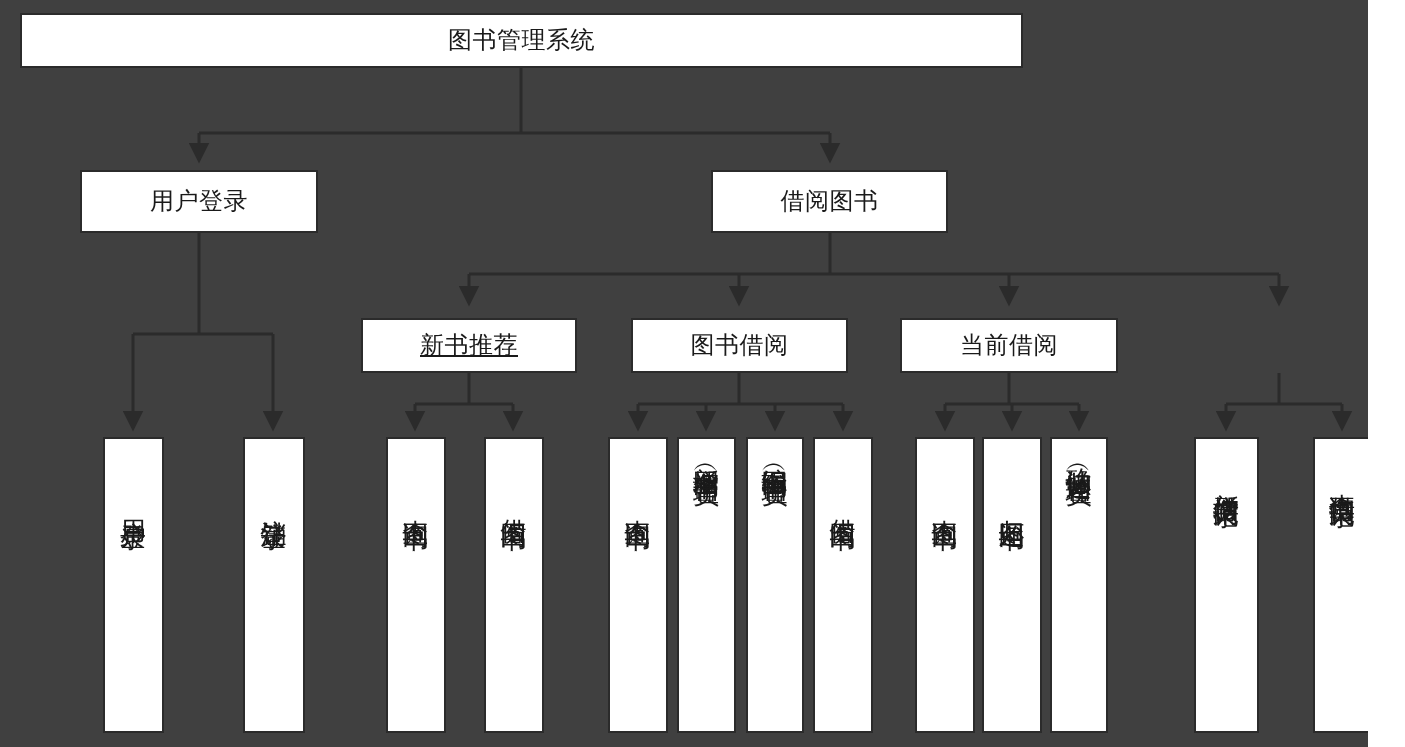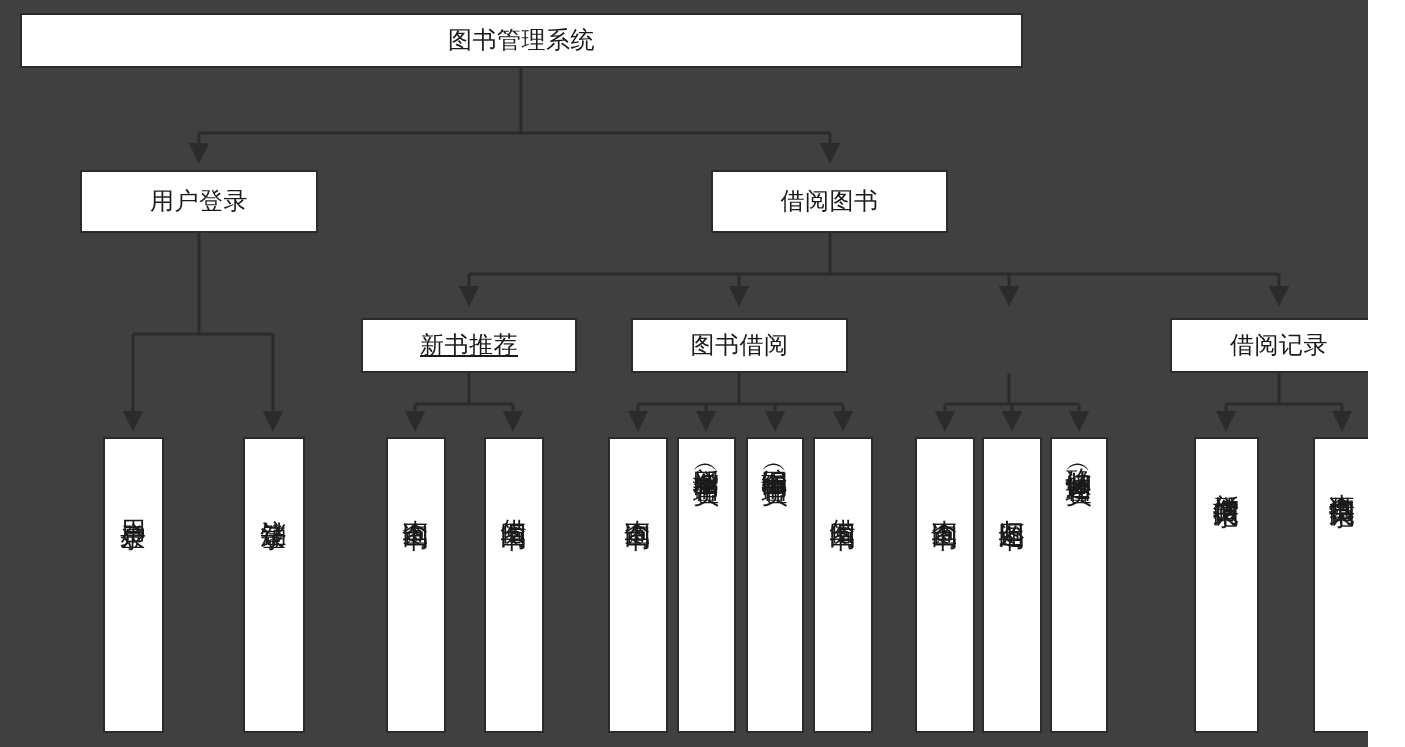--- a/index.html
+++ b/index.html
@@ -128,22 +128,22 @@
   <div class="node horiz" style="left:711px;top:170px;width:237px;height:63px;">
     <span class="label">借阅图书</span>
   </div>
 
   <div class="node horiz" style="left:361px;top:318px;width:216px;height:55px;text-decoration:underline;">
     <span class="label">新书推荐</span>
   </div>
   <div class="node horiz" style="left:631px;top:318px;width:217px;height:55px;">
     <span class="label">图书借阅</span>
   </div>
-  <div class="node horiz" style="left:1170px;top:318px;width:218px;height:55px;">
-    <span class="label">借阅记录</span>
+  <div class="node horiz" style="left:900px;top:318px;width:218px;height:55px;">
+    <span class="label">当前借阅</span>
   </div>
 
   <div class="node vert" style="left:103px;top:437px;width:61px;height:296px;padding-top:60px;">
     <span class="label">用户登录</span>
   </div>
   <div class="node vert" style="left:243px;top:437px;width:62px;height:296px;padding-top:60px;">
     <span class="label">注销登录</span>
   </div>
 
   <div class="node vert" style="left:386px;top:437px;width:60px;height:296px;padding-top:60px;">

